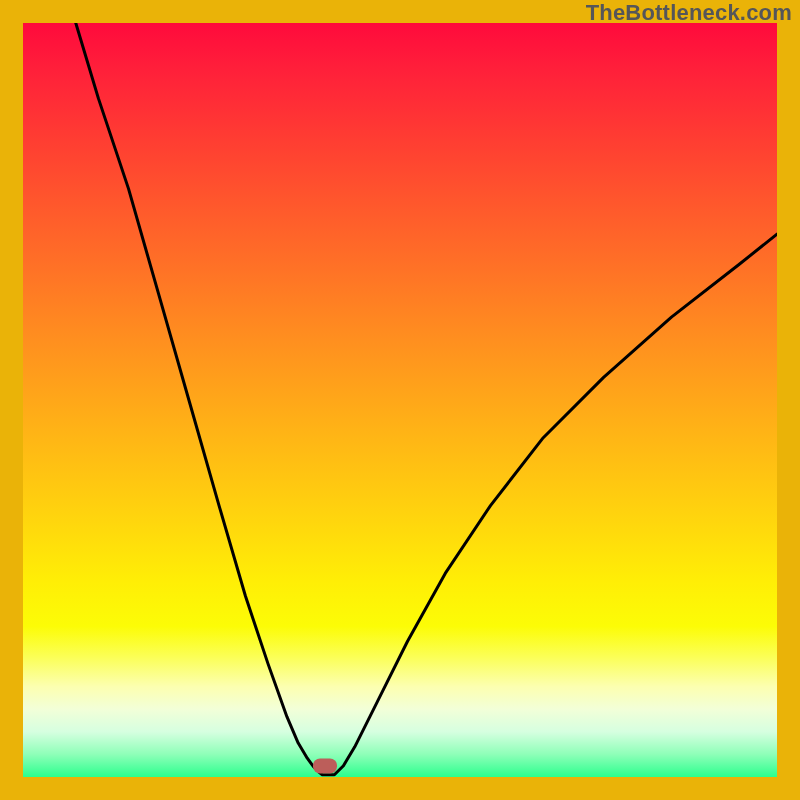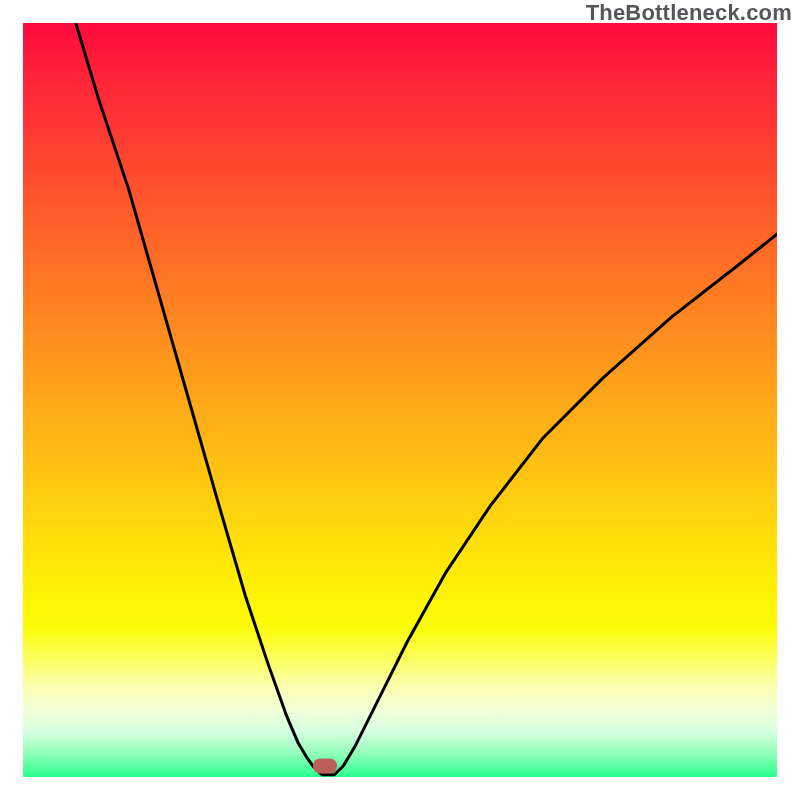--- a/index.html
+++ b/index.html
@@ -10,21 +10,21 @@
     background: #000;
     overflow: hidden;
     font-family: Arial, Helvetica, sans-serif;
   }
   .frame {
     position: absolute;
     left: 0;
     top: 0;
     width: 800px;
     height: 800px;
-    background: #ffffff;
+    background: #eab308;
   }
   .plot-area {
     position: absolute;
     left: 23px;
     top: 23px;
     width: 754px;
     height: 754px;
     overflow: hidden;
   }
   .gradient-bg {

